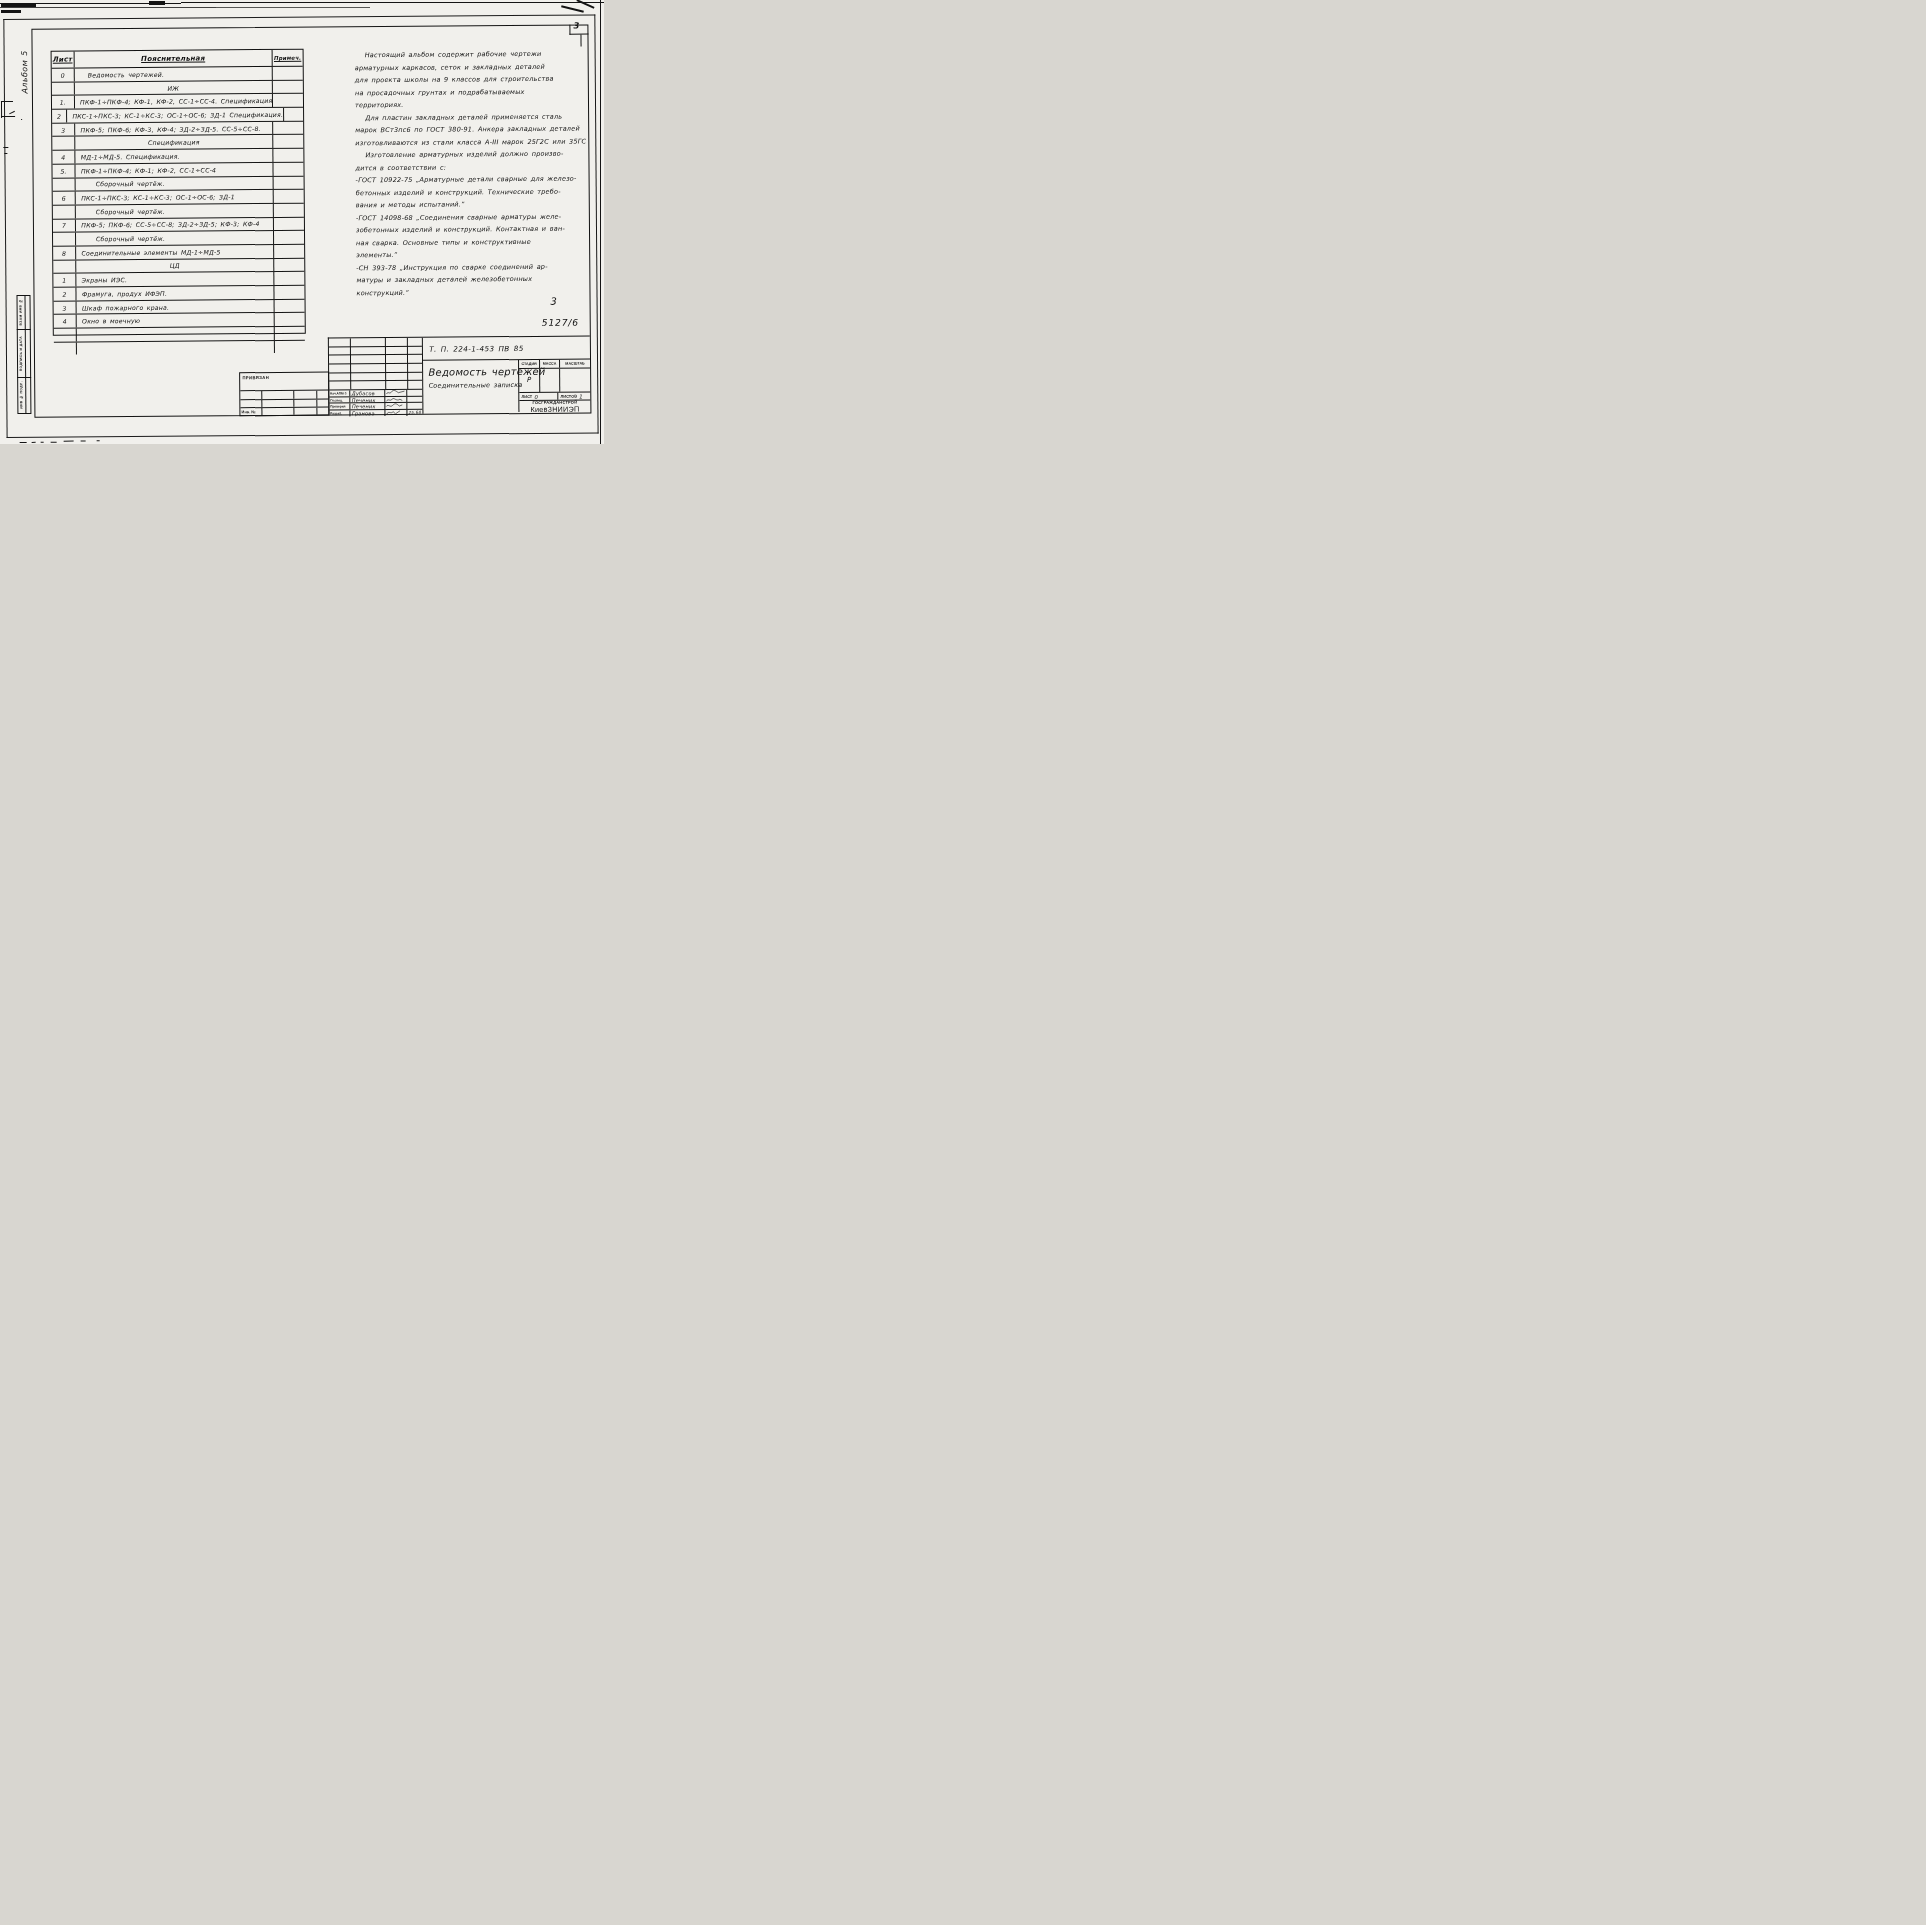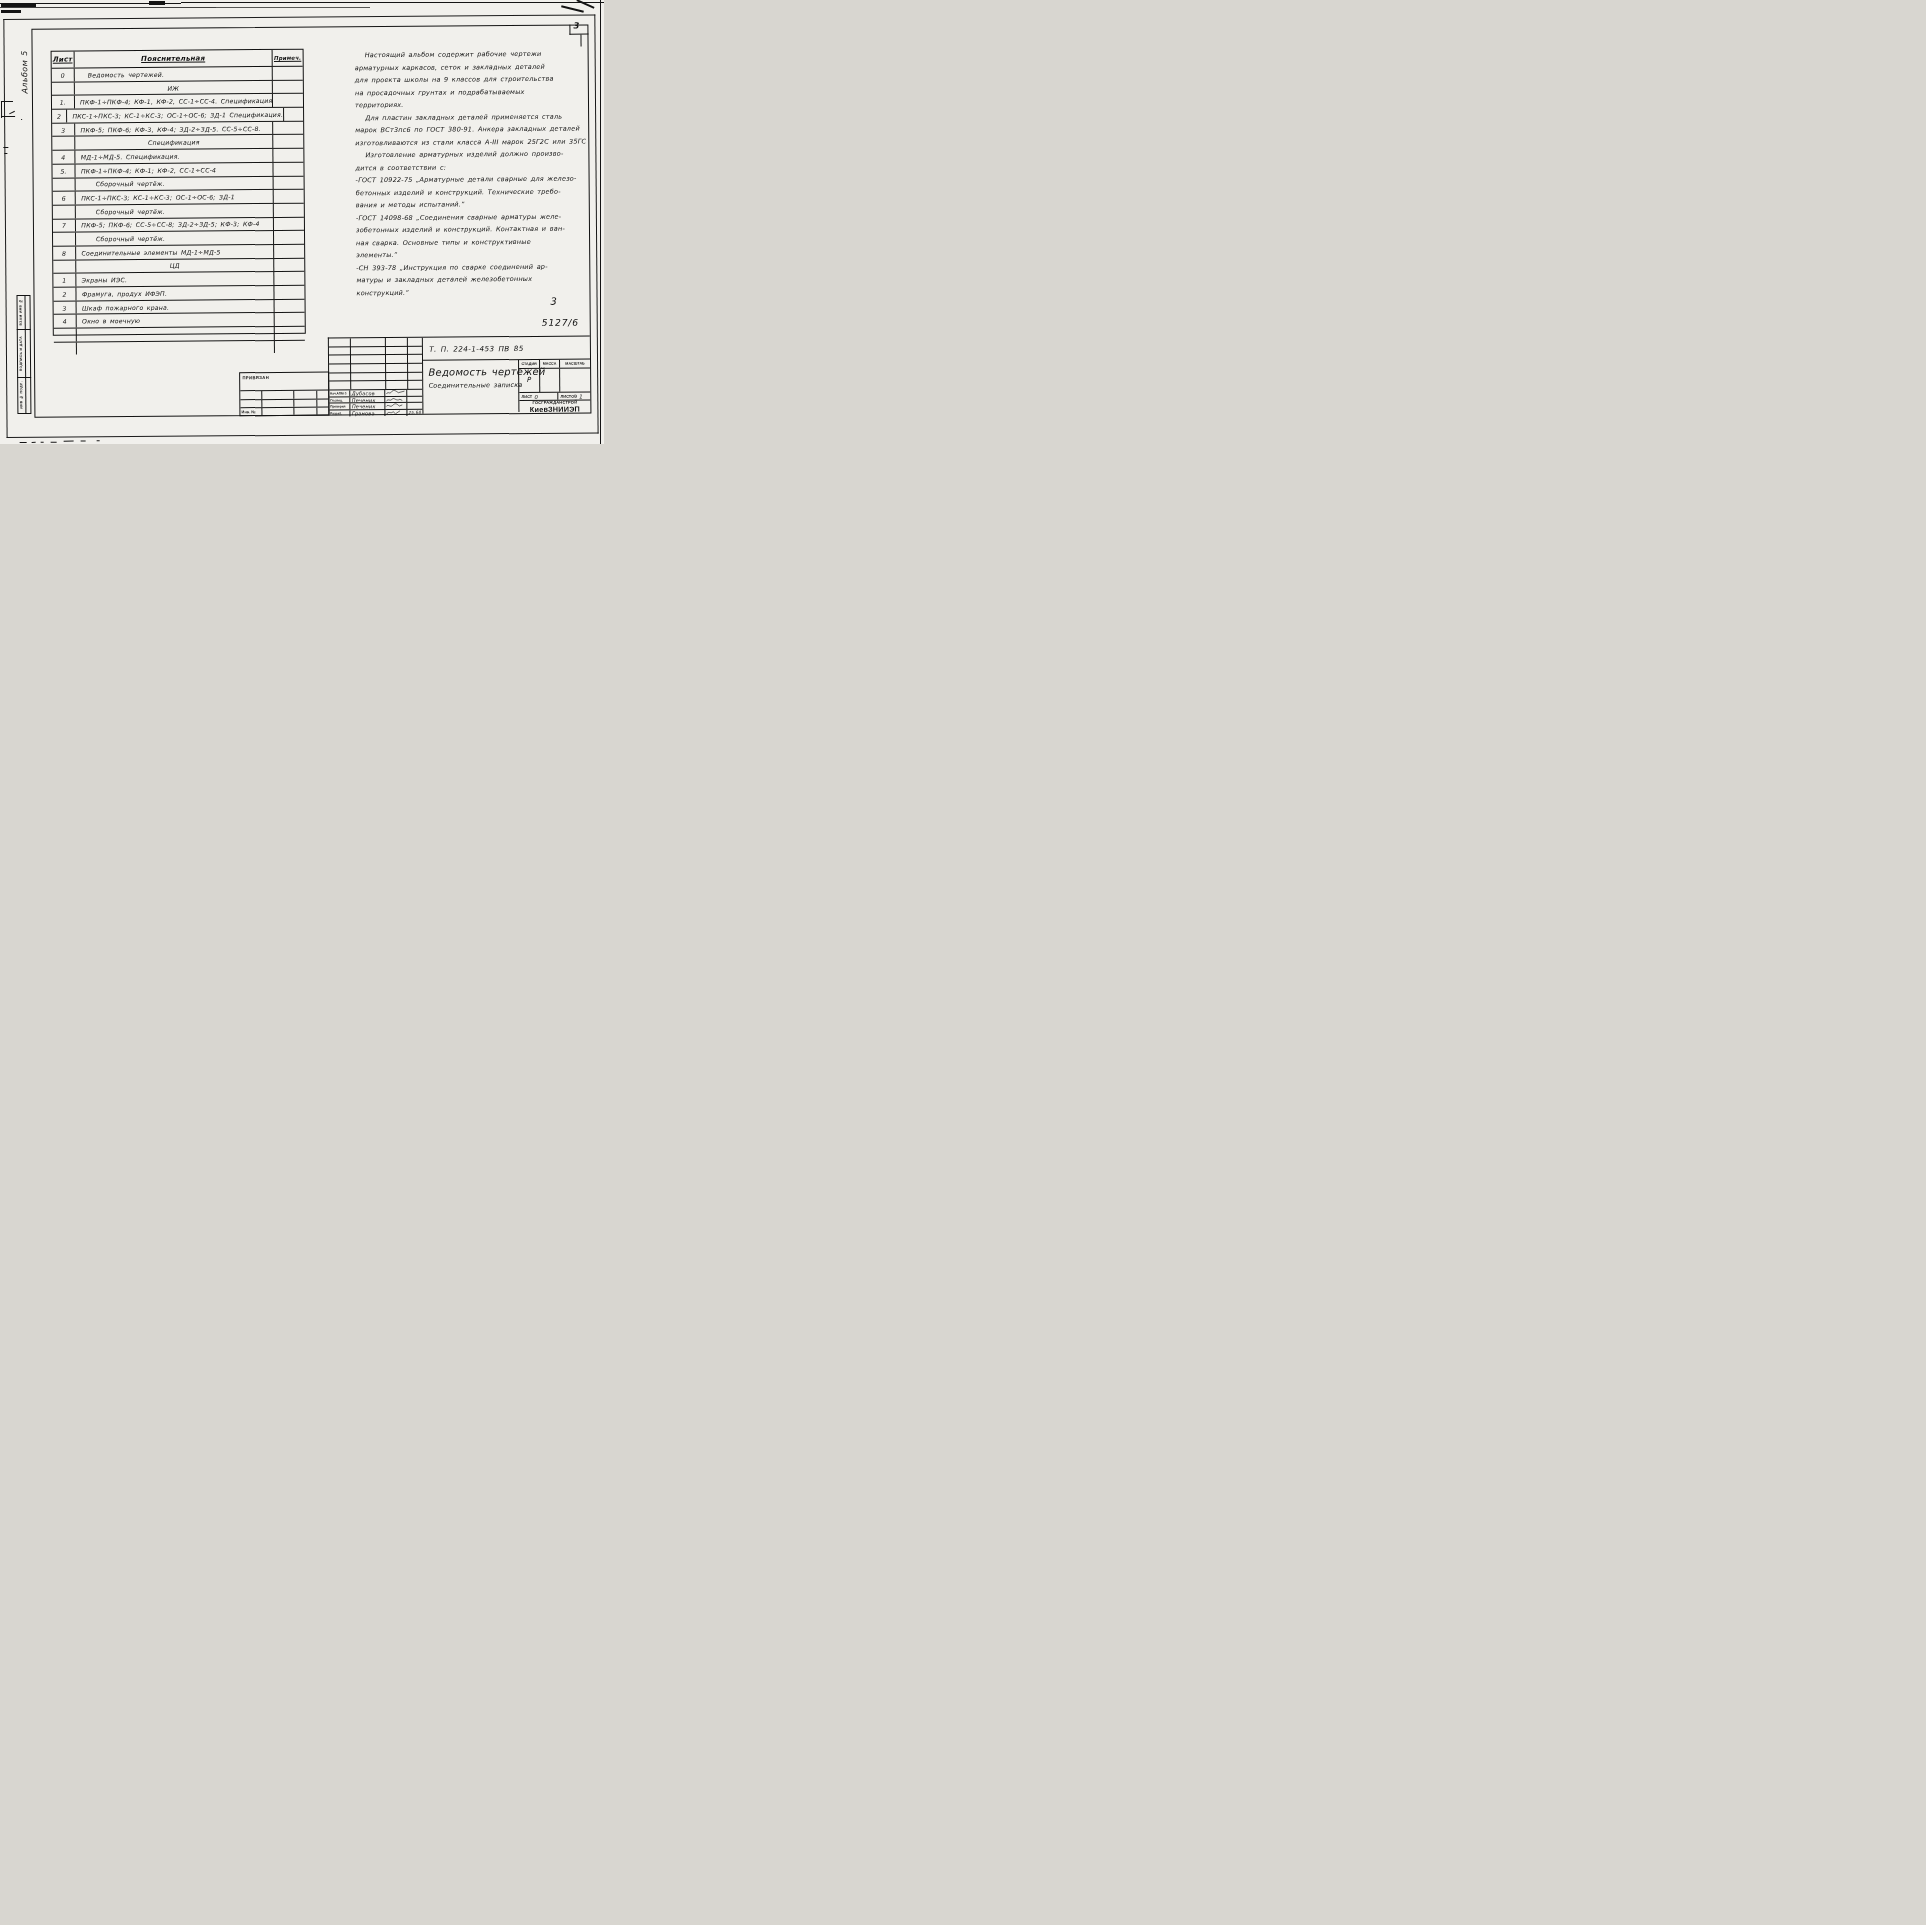--- a/index.html
+++ b/index.html
@@ -77,21 +77,21 @@
   .valrow div{box-sizing:border-box;height:100%;display:flex;align-items:center;justify-content:center;}
   .stageval{font-size:7px;}
   .shrow{display:flex;height:7.7px;border-bottom:1.2px solid #131313;flex:0 0 auto;align-items:center;}
   .shcell{display:flex;align-items:center;height:100%;box-sizing:border-box;}
   .shcell .lab{font-size:3.9px;font-weight:bold;font-family:"Liberation Sans",sans-serif;margin:0 2.3px 0 2.3px;}
   .shcell .val{font-size:5.4px;}
   .shc1{flex:1;}
   .shc2{width:33px;border-left:0.8px solid #151515;}
   .org{flex:1;display:flex;flex-direction:column;align-items:center;justify-content:center;overflow:visible;}
   .org .o1{font-size:4px;font-weight:bold;font-family:"Liberation Sans",sans-serif;letter-spacing:0.2px;line-height:4.2px;}
-  .org .o2{font-size:7.3px;font-weight:bold;font-family:"Liberation Sans",sans-serif;line-height:7px;letter-spacing:0.2px;}
+  .org .o2{font-size:7.3px;font-weight:normal;font-family:"Liberation Sans",sans-serif;line-height:7px;letter-spacing:0.2px;}
 
   
   .stamps{position:absolute;left:16px;top:293px;width:14px;}
   .stampbox{border:1.2px solid #131313;box-sizing:border-box;display:flex;margin-top:-1.2px;}
   .stampbox:first-child{margin-top:0;}
   .stlab{flex:1;display:flex;align-items:center;justify-content:center;}
   .stlab span{writing-mode:vertical-rl;transform:rotate(180deg);font-size:3.3px;font-weight:bold;font-family:"Liberation Sans",sans-serif;letter-spacing:0.4px;white-space:nowrap;}
   .stempty{width:4.2px;border-left:0.8px solid #151515;}
   .album{position:absolute;left:3.1px;top:42px;width:46px;height:56px;}
   .album span{position:absolute;left:50%;top:50%;transform:translate(-50%,-50%) rotate(-90deg);font-size:8px;font-style:italic;white-space:nowrap;letter-spacing:0.4px;}

